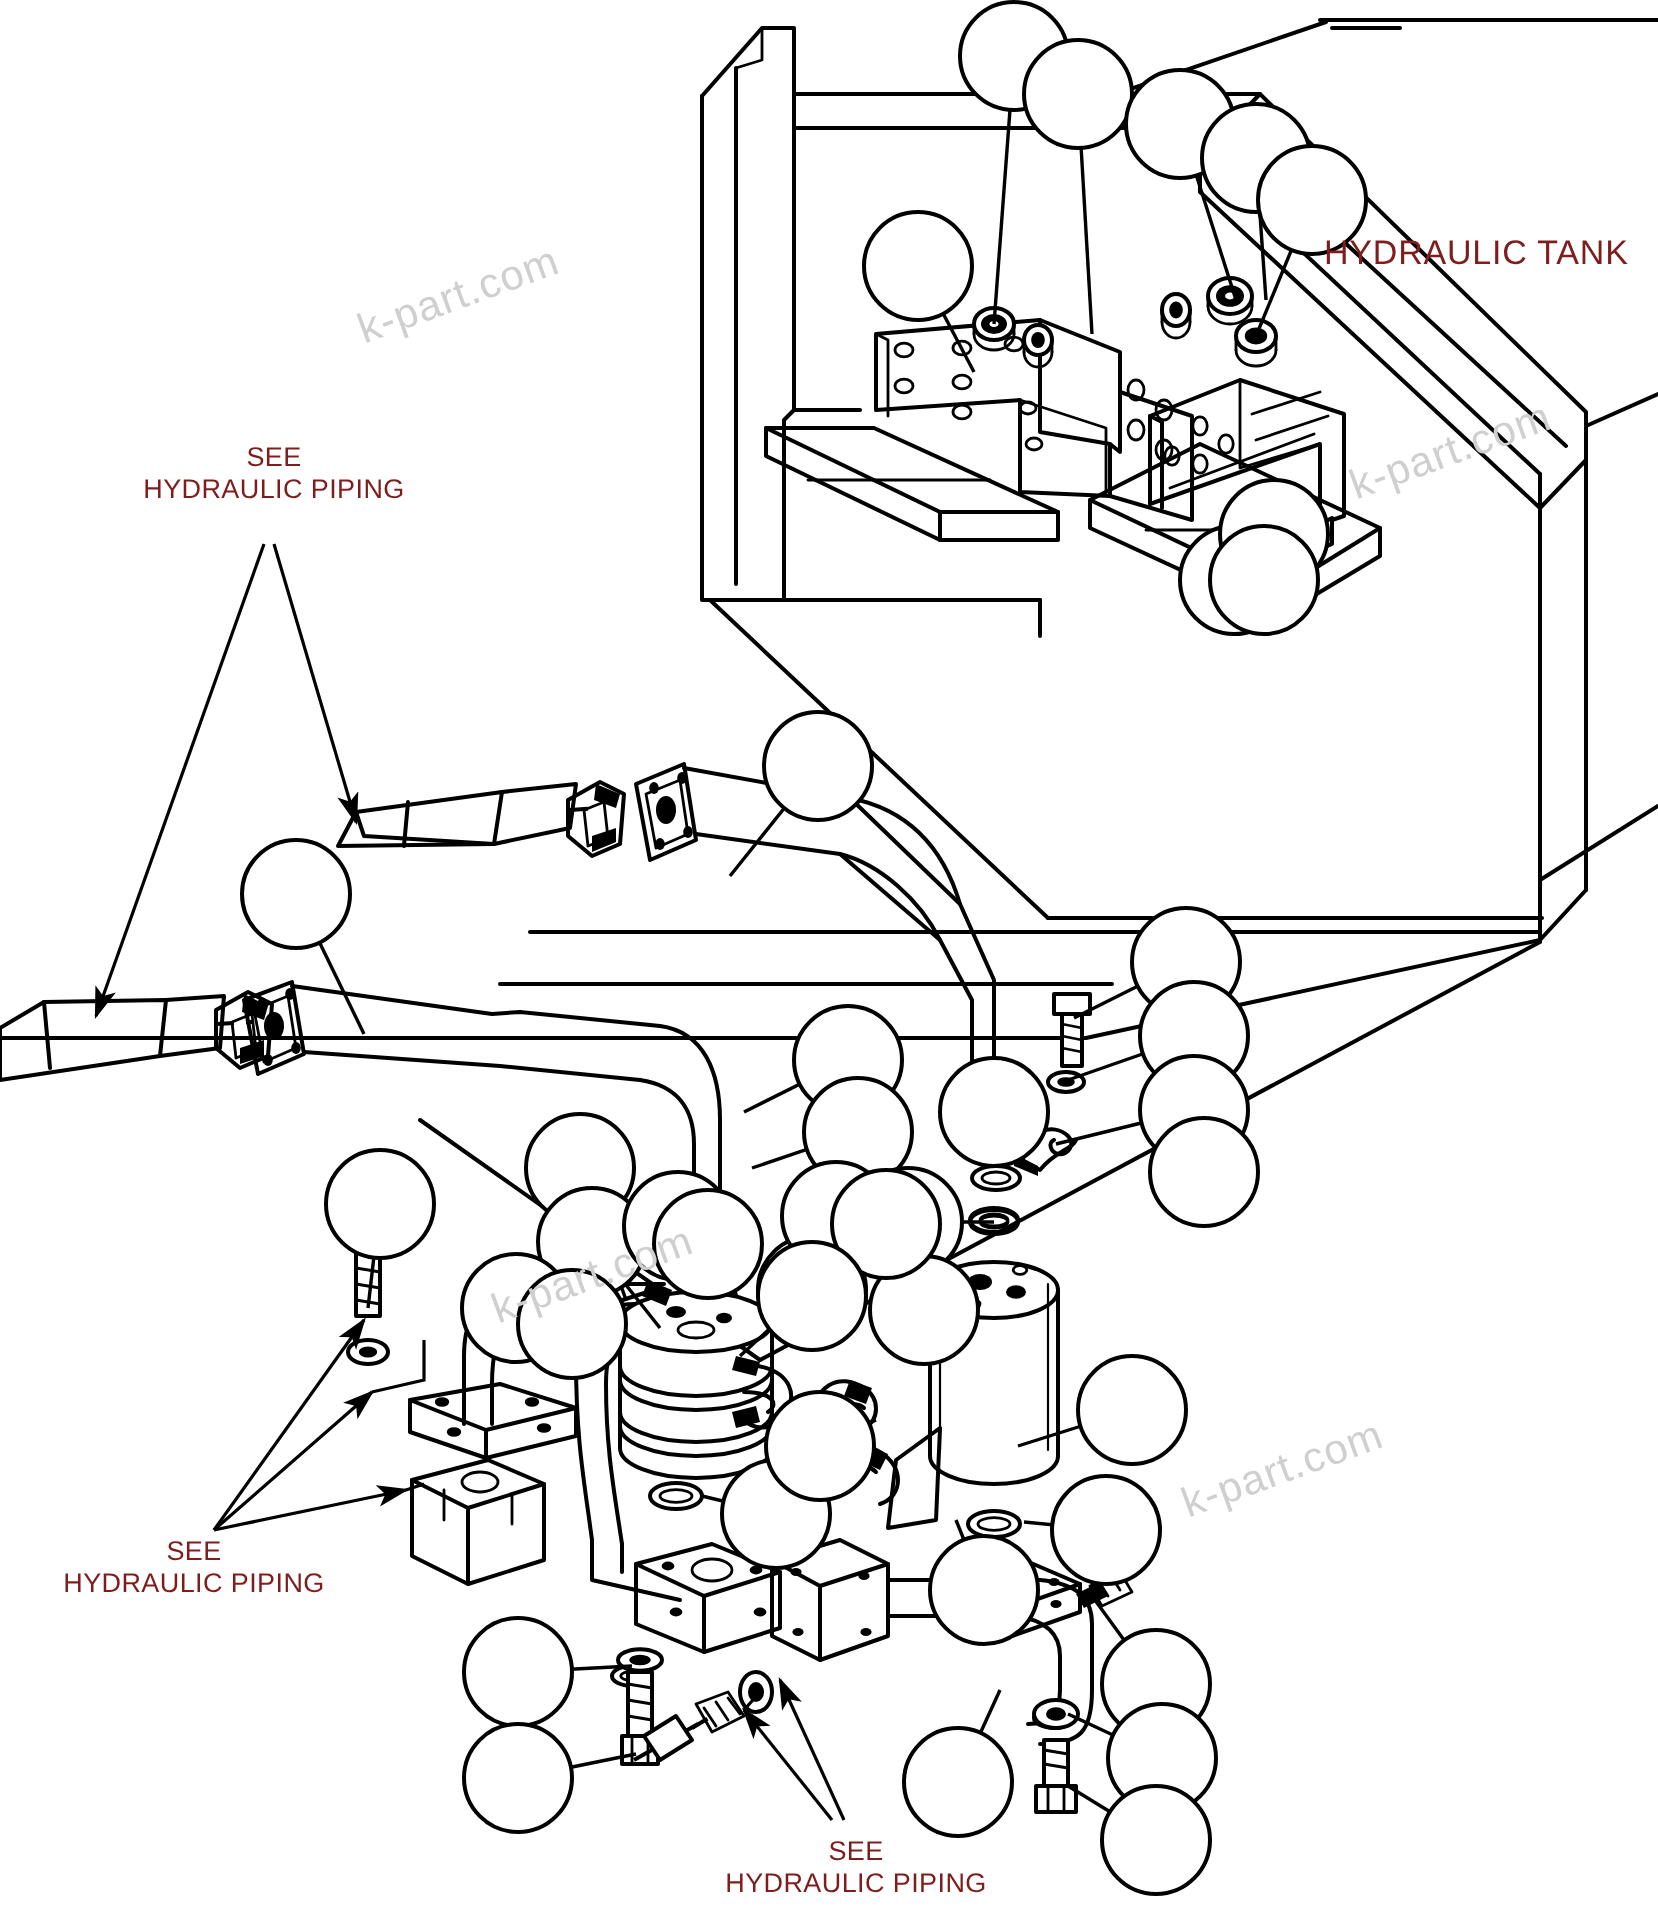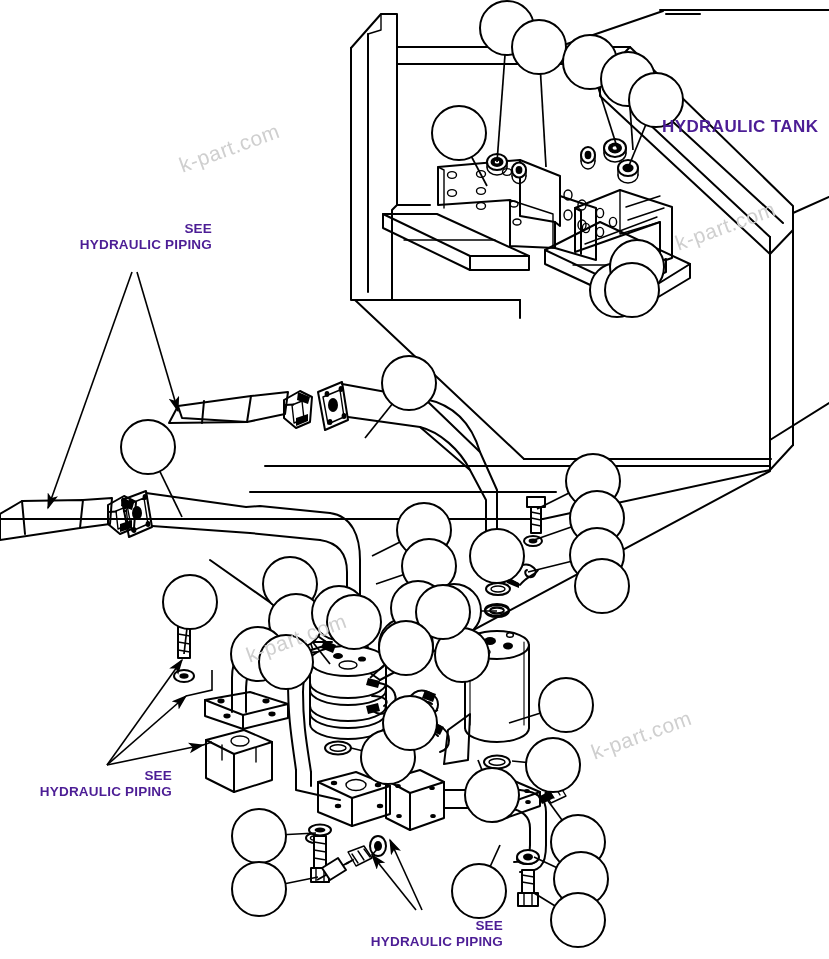--- a/index.html
+++ b/index.html
@@ -7,28 +7,28 @@
   body{
     font-family:"Liberation Sans", sans-serif;
     width:829px;height:959px;position:relative;overflow:hidden;
   }
   #sheet{position:absolute;left:0;top:0;width:829px;height:959px;background:#fff;}
   svg#diagram{position:absolute;left:0;top:0;width:829px;height:959px;display:block;}
 
   .label{
     position:absolute;
     font-family:"Liberation Sans", sans-serif;
-    font-weight:bold;
-    color:#4c1d95;
+    font-weight:normal;
+    color:#7f1d1d;
     white-space:nowrap;
     line-height:1.18;
     letter-spacing:0.2px;
   }
   .label.title{font-size:17px;letter-spacing:0.4px;}
-  .label.ref{font-size:13.5px;text-align:right;}
+  .label.ref{font-size:13.5px;text-align:center;}
 
   .wm{
     position:absolute;
     font-family:"Liberation Sans", sans-serif;
     font-size:21px;
     font-weight:400;
     color:#cfcfcf;
     letter-spacing:0.6px;
     white-space:nowrap;
     -webkit-user-select:none;user-select:none;

